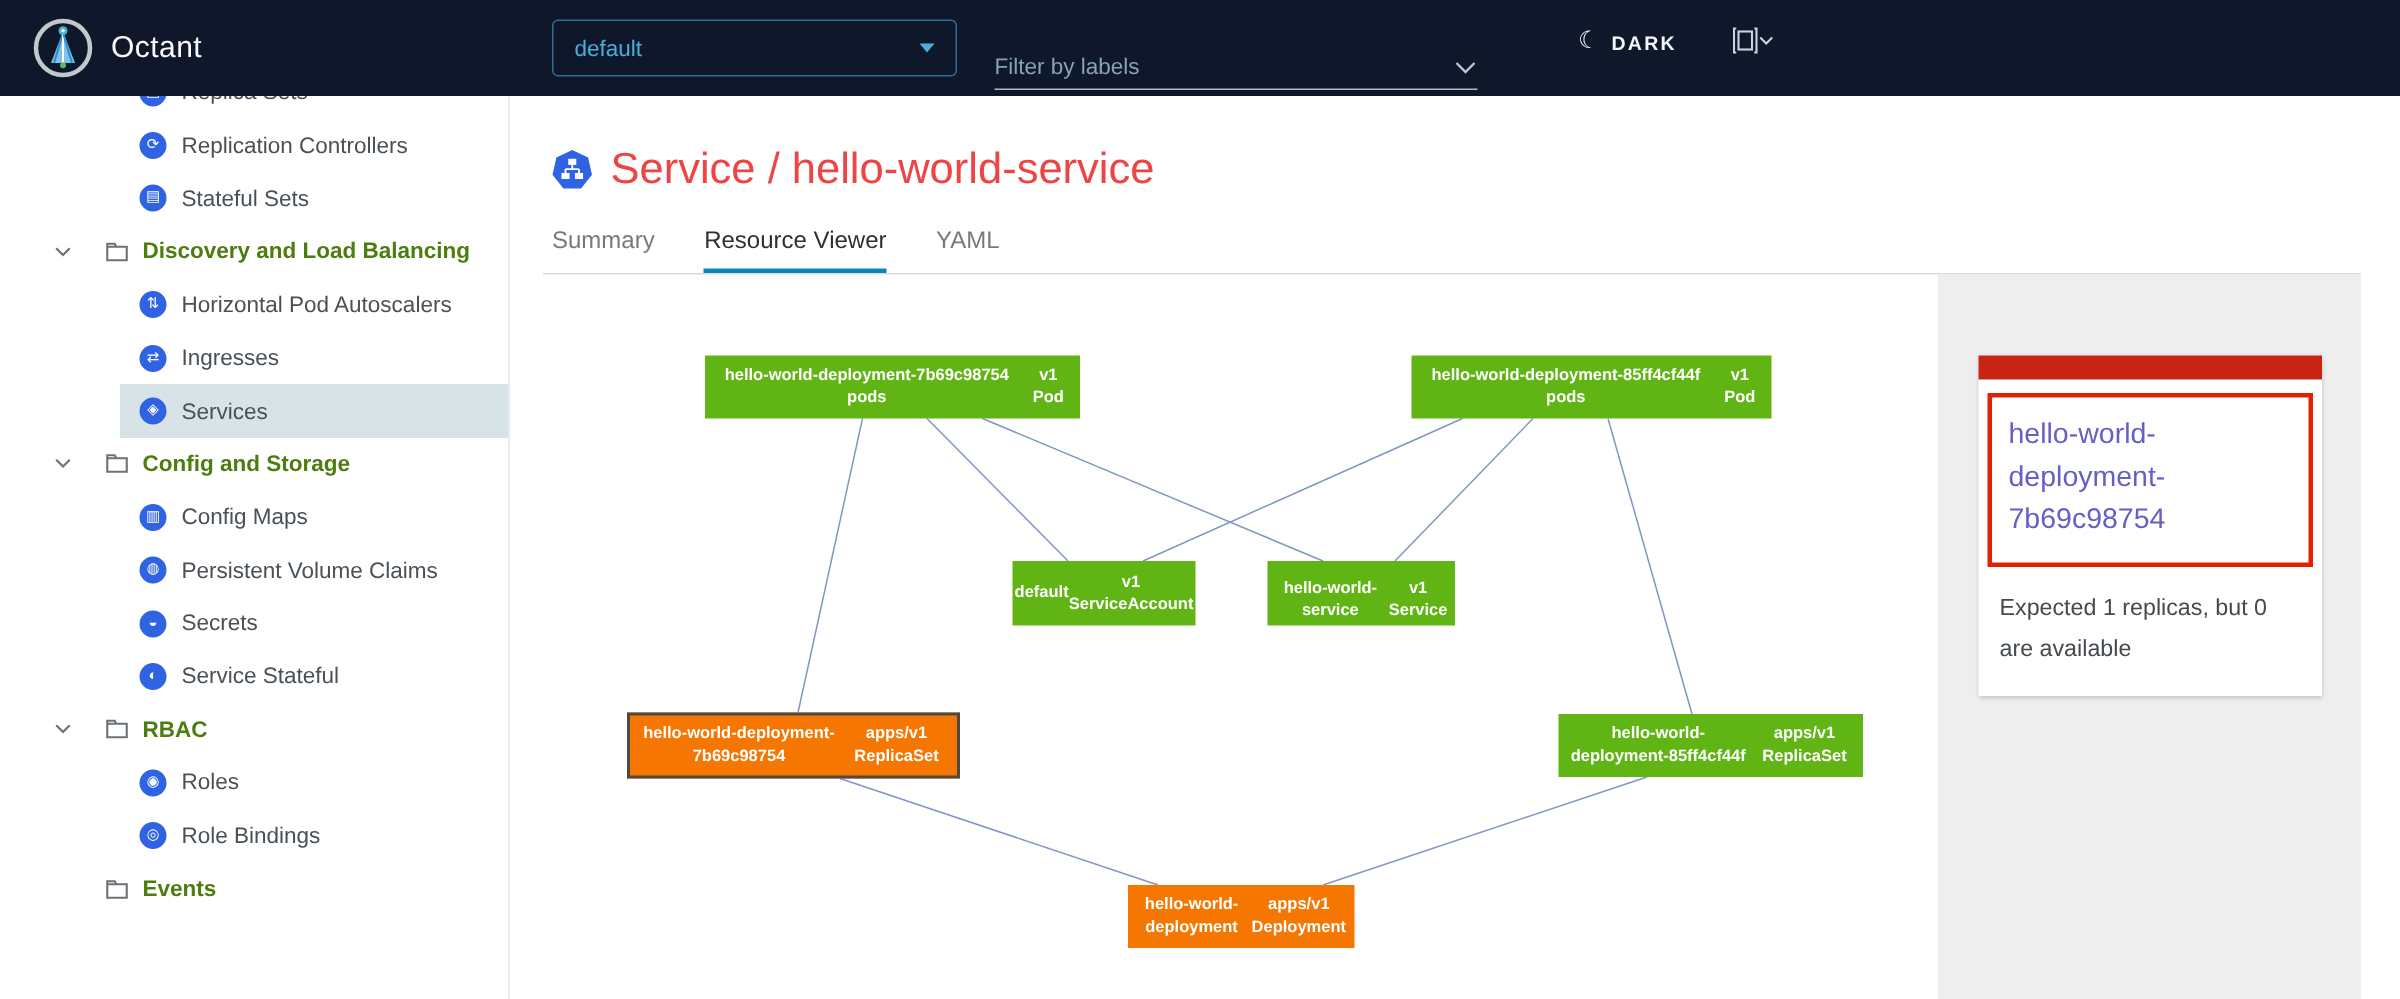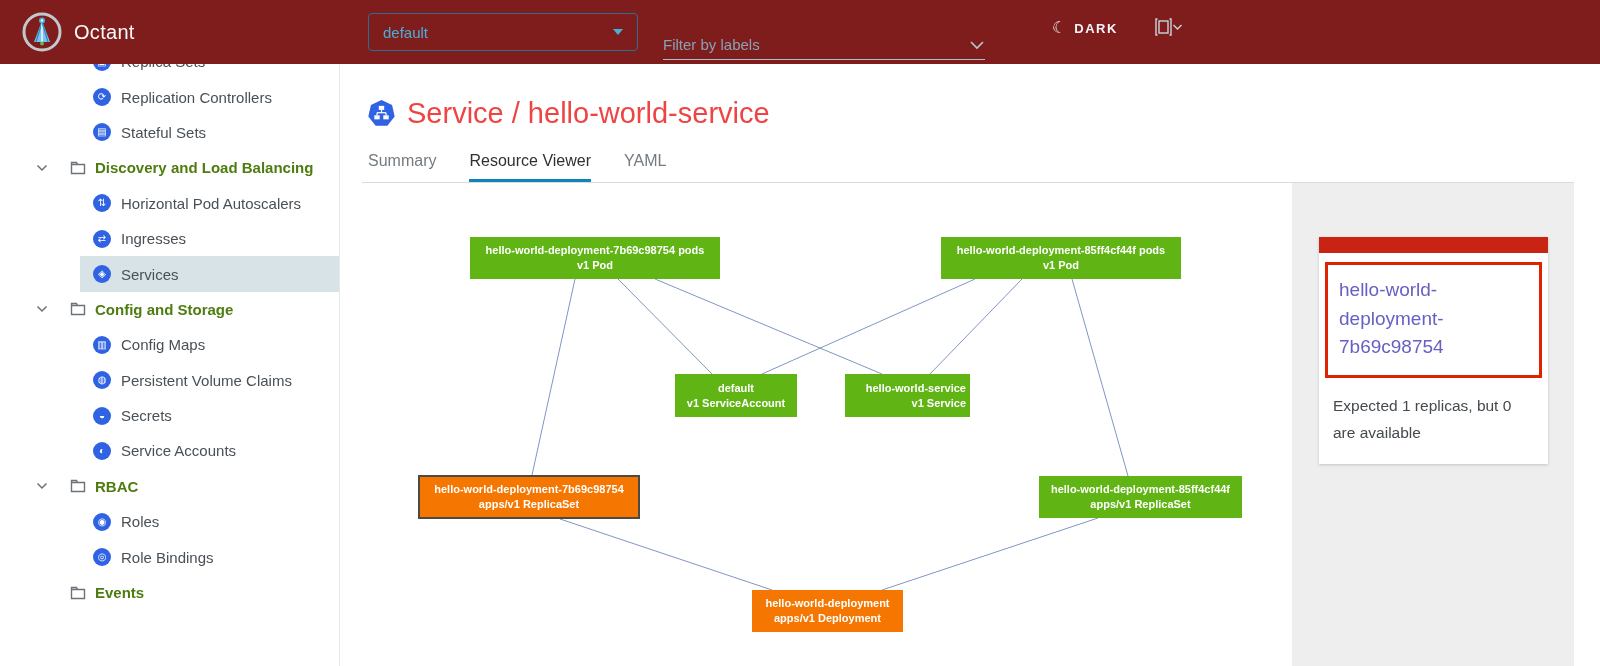--- a/index.html
+++ b/index.html
@@ -2,21 +2,21 @@
 <html><head>
 <meta charset="utf-8">
 <style>
   * { margin:0; padding:0; box-sizing:border-box; }
   html,body { width:1600px; height:666px; overflow:hidden; background:#fff;
     font-family:"Liberation Sans", sans-serif; }
   #app { position:relative; width:1600px; height:666px; }
 
   
   #header { position:absolute; left:0; top:0; width:1600px; height:64px;
-    background:#7f1d1d; z-index:20; display:flex; align-items:center; color:#fafafa; }
+    background:#0f172a; z-index:20; display:flex; align-items:center; color:#fafafa; }
   .logo-wrap { margin-left:22px; display:flex; align-items:center; }
   .app-title { margin-left:12px; font-size:20px; font-weight:400; letter-spacing:.3px; }
   .ns-dropdown { position:absolute; left:368px; top:13px; width:270px; height:38px;
     border:1px solid #2b6e94; border-radius:4px; display:flex; align-items:center;
     padding:0 14px; cursor:pointer; }
   .ns-dropdown .val { color:#49afd9; font-size:15px; flex:1; }
   .ns-caret { width:0; height:0; border-left:5px solid transparent; border-right:5px solid transparent;
     border-top:6px solid #49afd9; }
   .filter-wrap { position:absolute; left:663px; top:30px; width:322px; height:30px;
     border-bottom:1px solid #a9bfcc; display:flex; align-items:center; }
@@ -56,21 +56,21 @@
   .page-title { margin-left:12px; font-size:29px; font-weight:400; color:#ef4444; }
   .tabs { position:absolute; left:28px; top:88px; display:flex; }
   .tab { font-size:16px; color:#747b80; margin-right:33px; padding-bottom:9px; cursor:pointer; }
   .tab.active { color:#2d3135; border-bottom:3px solid #0d84ba; }
   .tab-divider { position:absolute; left:22px; top:118px; width:1212px; height:1px;
     background:#d8dcde; }
 
   
   #graph { position:absolute; left:340px; top:183px; width:952px; height:483px; }
   #edge-svg { position:absolute; left:0; top:0; }
-  .gnode { position:absolute; display:flex; flex-direction:column; align-items:center;
+  .gnode { position:absolute; display:flex; flex-direction:row; align-items:center;
     justify-content:center; color:#fff; font-size:11px; font-weight:700; line-height:1.35;
     text-align:center; cursor:pointer; padding:2px 4px; }
   .gnode.ok { background:#60b515; }
   .gnode.warning { background:#f57600; }
   .gnode.node-selected { border:2px solid #4e4a41; }
 
   
   #panel { position:absolute; left:1292px; top:183px; width:282px; height:483px; background:#eee; }
   .alert-card { position:absolute; left:27px; top:54px; width:229px; background:#fff;
     box-shadow:0 1px 3px rgba(0,0,0,.18); padding-bottom:18px; }
@@ -187,21 +187,21 @@
       <div class="nav-row child">
         <span class="res-icon">◍</span>
         <span class="child-label">Persistent Volume Claims</span>
       </div>
       <div class="nav-row child">
         <span class="res-icon">◒</span>
         <span class="child-label">Secrets</span>
       </div>
       <div class="nav-row child">
         <span class="res-icon">◐</span>
-        <span class="child-label">Service Accounts</span>
+        <span class="child-label">Service Stateful</span>
       </div>
       <div class="nav-row section">
         <span class="tree-chevron">
           <svg width="12" height="8" viewBox="0 0 12 8">
             <polyline points="1.5,1.5 6,6 10.5,1.5" fill="none" stroke="#6b7278" stroke-width="1.5"></polyline>
           </svg>
         </span>
         <span class="folder-ico">
           <svg width="16" height="14" viewBox="0 0 16 14">
             <path d="M1.5 3.5 L1.5 12.5 L14.5 12.5 L14.5 3.5 Z M1.5 3.5 L1.5 1.5 L6.5 1.5 L7.5 3.5" fill="none" stroke="#6b7278" stroke-width="1.4"></path>

